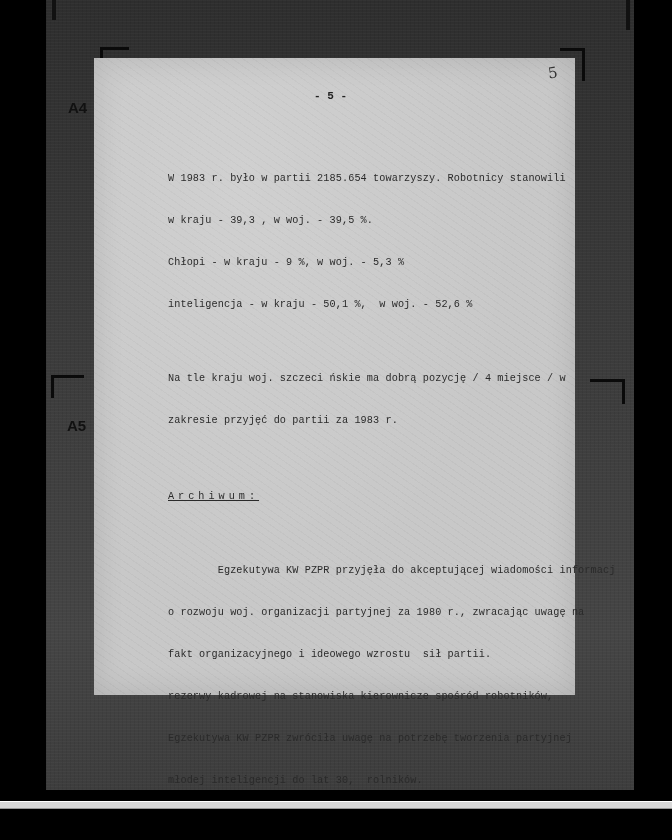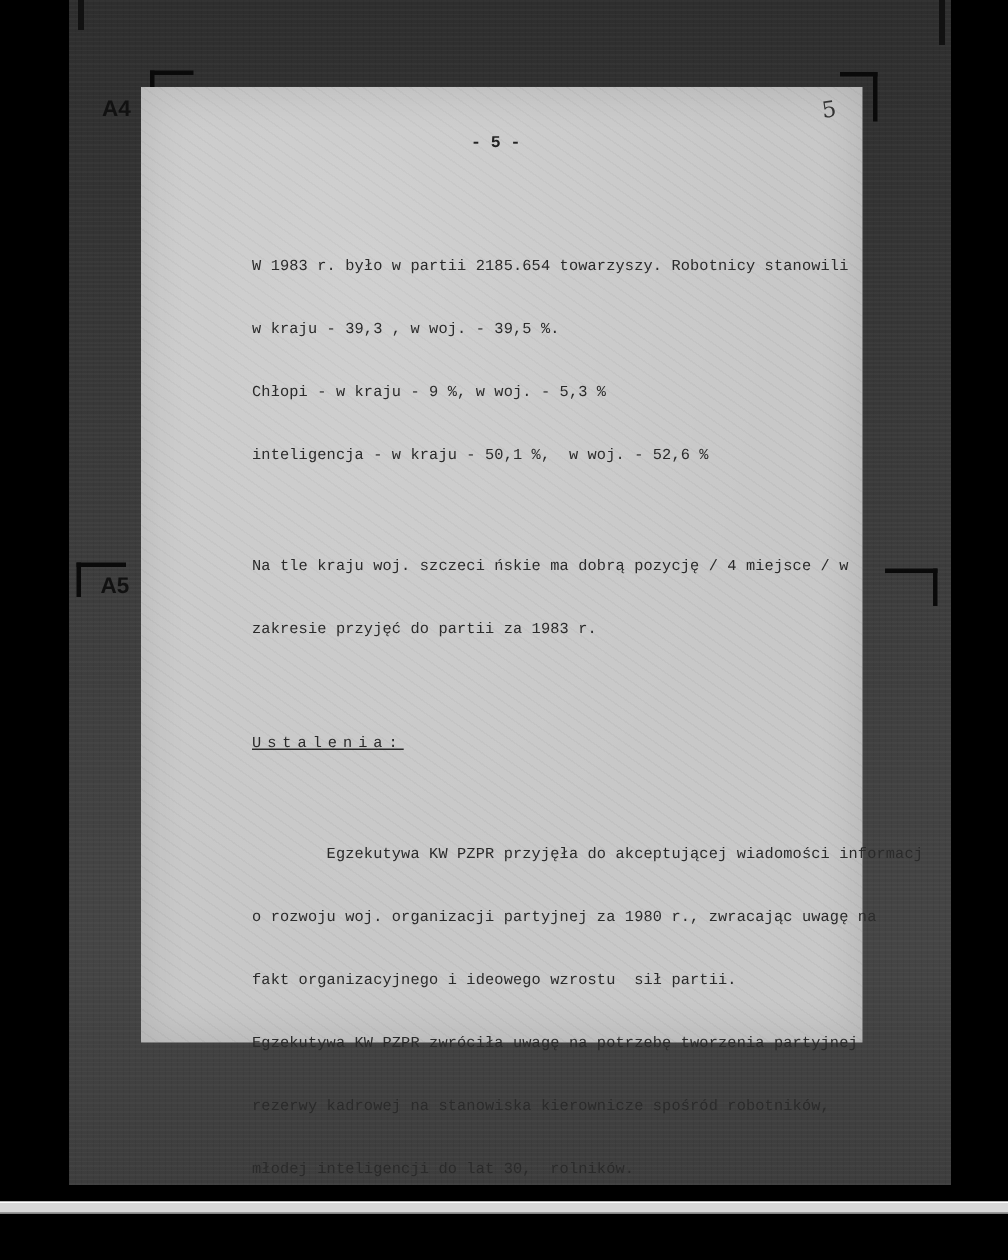--- a/index.html
+++ b/index.html
@@ -21,21 +21,21 @@
     .page {
       position: absolute; left: 94px; top: 58px; width: 481px; height: 637px;
       background: #c8c8c8;
       box-shadow: inset 0 0 30px rgba(0,0,0,0.12);
     }
     .page::before {
       content: ""; position: absolute; inset: 0;
       background: radial-gradient(ellipse at 30% 20%, rgba(255,255,255,0.15), transparent 60%),
                   repeating-linear-gradient(35deg, rgba(0,0,0,0.03) 0 1px, transparent 1px 6px);
     }
-    .marker { position: absolute; color: #111; font-family: "Liberation Sans", sans-serif; font-weight: bold; font-size: 15px; }
+    .marker { position: absolute; color: #111; font-family: "Liberation Sans", sans-serif; font-weight: bold; font-size: 15px; margin-top: 35px; }
     .corner { position: absolute; border-color: #0a0a0a; border-style: solid; }
     .text {
       position: absolute; left: 168px; top: 88px; width: 420px;
       color: #2a2a2a; font-size: 10.2px; line-height: 14px; letter-spacing: 0.1px;
       white-space: pre;
     }
     .line { display: block; height: 14px; }
     .pagenum { position: absolute; left: 314px; top: 90px; font-size: 11px; color: #222; font-weight: bold; }
     .handnum { position: absolute; left: 548px; top: 64px; font-family: "DejaVu Serif", serif; font-size: 15px; color: #333; transform: rotate(-8deg); }
     .spaced { letter-spacing: 4px; text-decoration: underline; }
@@ -66,27 +66,27 @@
 <div class="text">
   <div style="height:28px;"></div>
   <span class="line">W 1983 r. było w partii 2185.654 towarzyszy. Robotnicy stanowili</span>
   <span class="line">w kraju - 39,3 , w woj. - 39,5 %.</span>
   <span class="line">Chłopi - w kraju - 9 %, w woj. - 5,3 %</span>
   <span class="line">inteligencja - w kraju - 50,1 %,  w woj. - 52,6 %</span>
   <div style="height:4px;"></div>
   <span class="line">Na tle kraju woj. szczeci ńskie ma dobrą pozycję / 4 miejsce / w</span>
   <span class="line">zakresie przyjęć do partii za 1983 r.</span>
   <div style="height:6px;"></div>
-  <span class="line spaced">Ustalenia:</span>
+  <span class="line spaced">Archiwum:</span>
   <div style="height:4px;"></div>
   <span class="line">        Egzekutywa KW PZPR przyjęła do akceptującej wiadomości informacj</span>
   <span class="line">o rozwoju woj. organizacji partyjnej za 1980 r., zwracając uwagę na</span>
   <span class="line">fakt organizacyjnego i ideowego wzrostu  sił partii.</span>
+  <span class="line">rezerwy kadrowej na stanowiska kierownicze spośród robotników,</span>
   <span class="line">Egzekutywa KW PZPR zwróciła uwagę na potrzebę tworzenia partyjnej</span>
-  <span class="line">rezerwy kadrowej na stanowiska kierownicze spośród robotników,</span>
   <span class="line">młodej inteligencji do lat 30,  rolników.</span>
   
   
   
   
   
   
   
   
   

